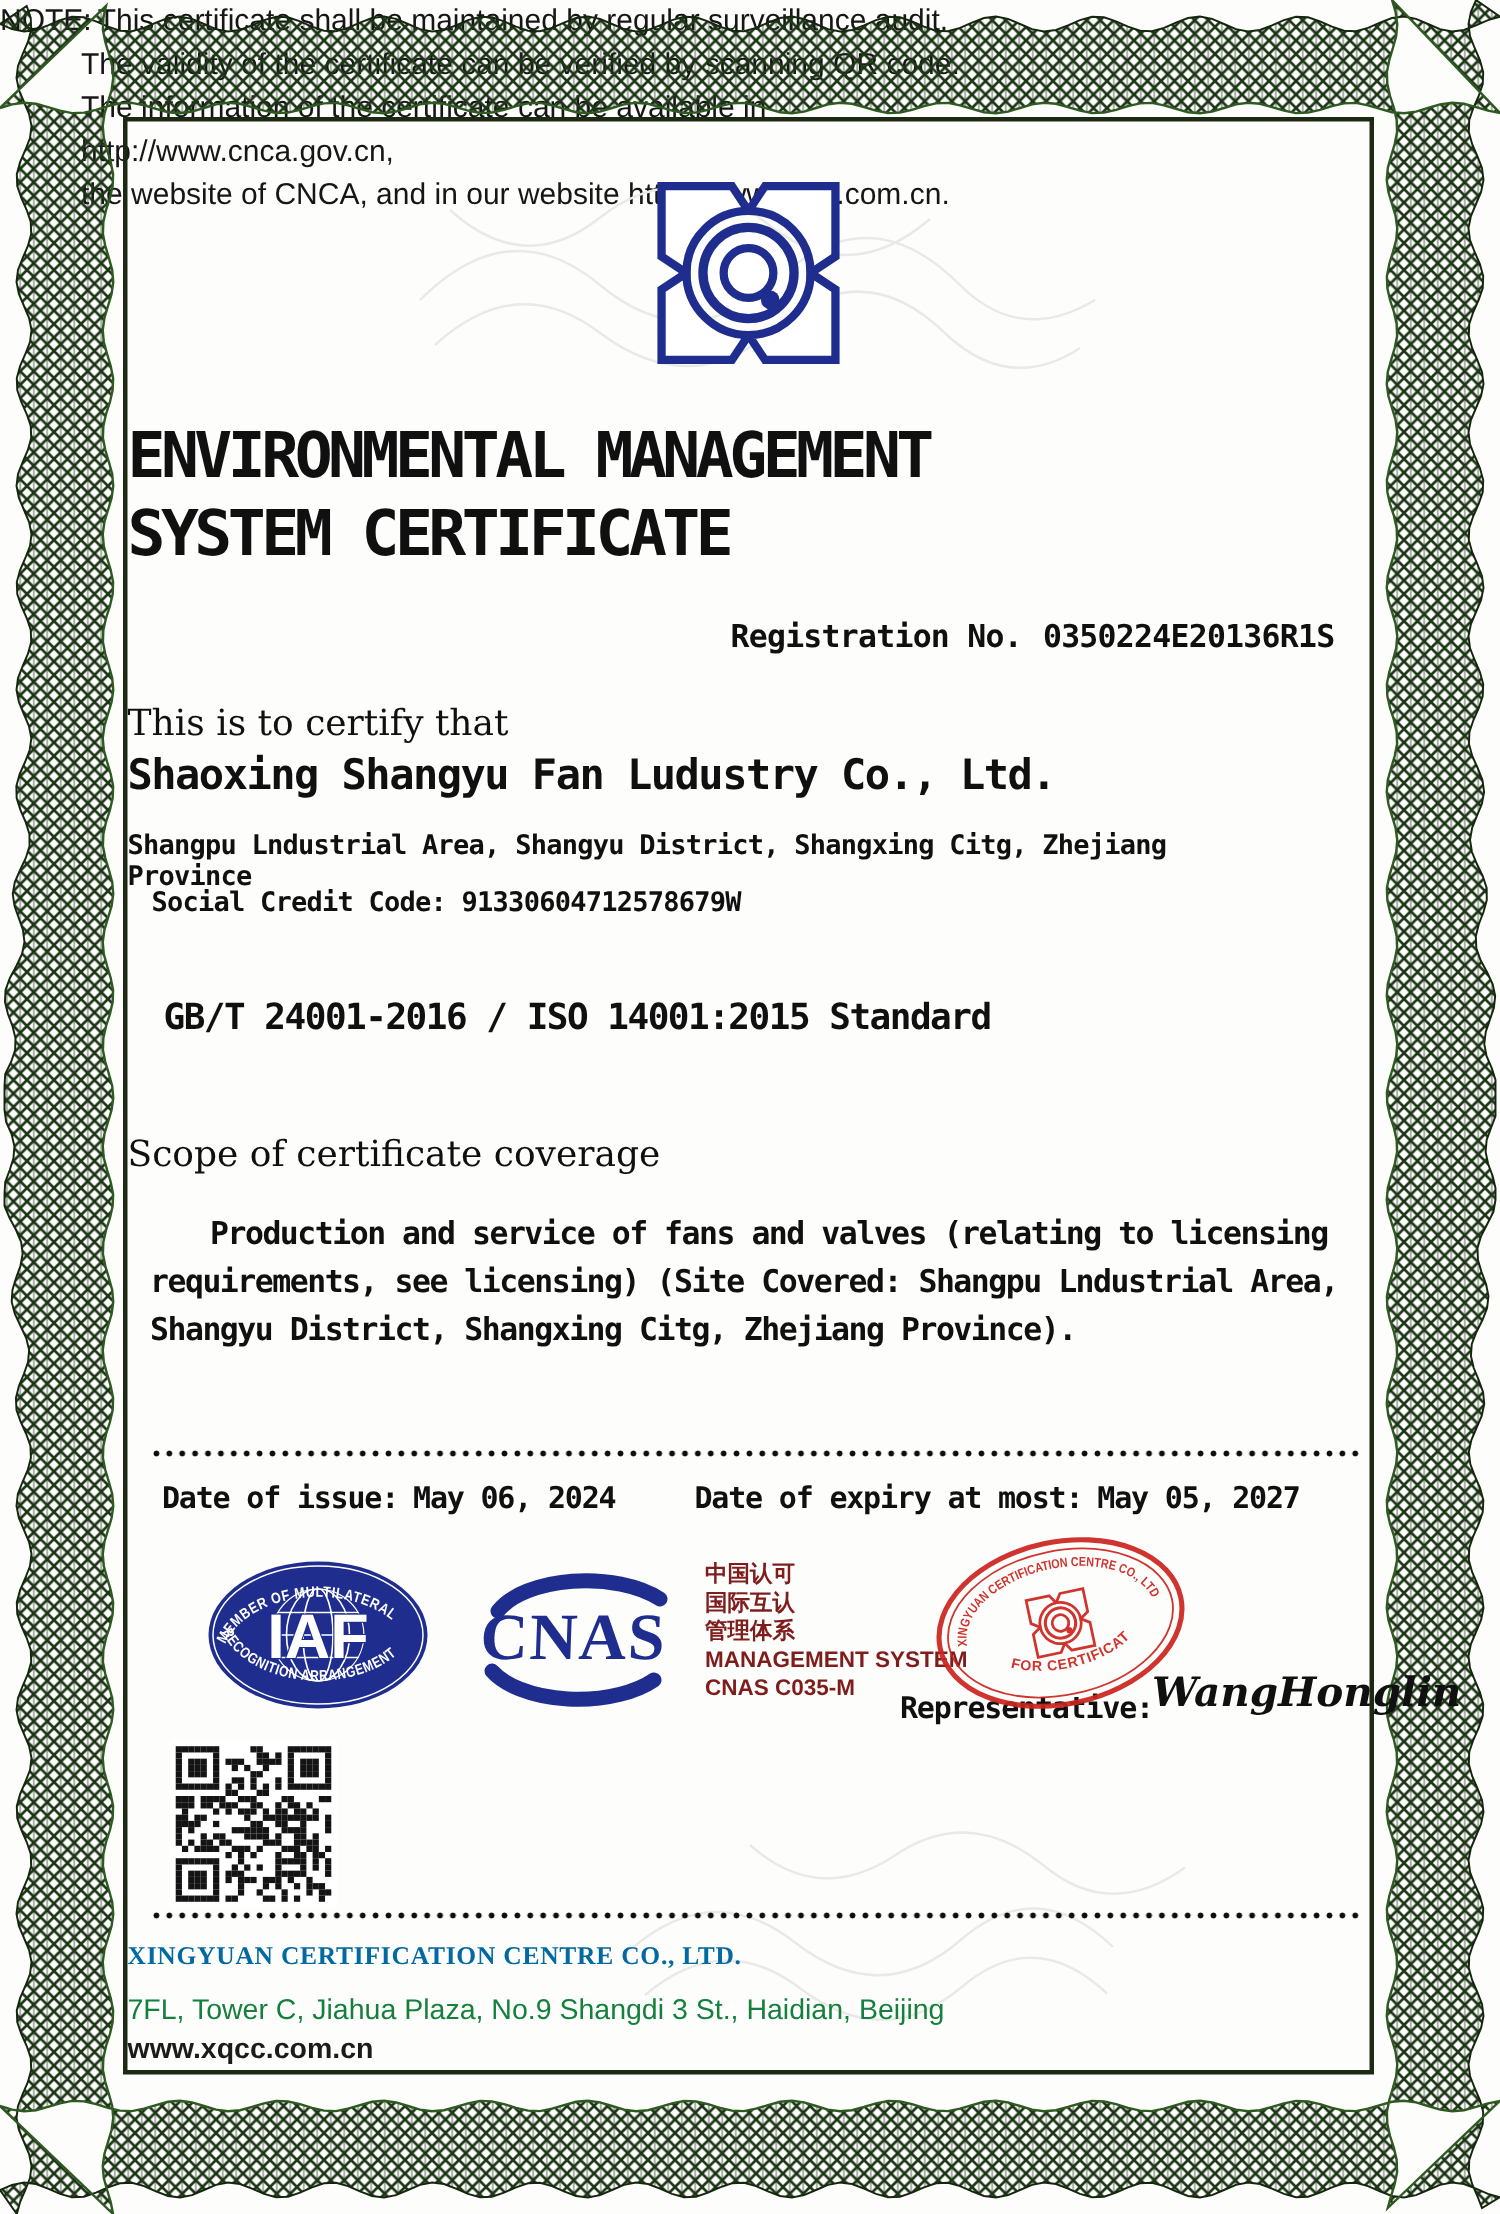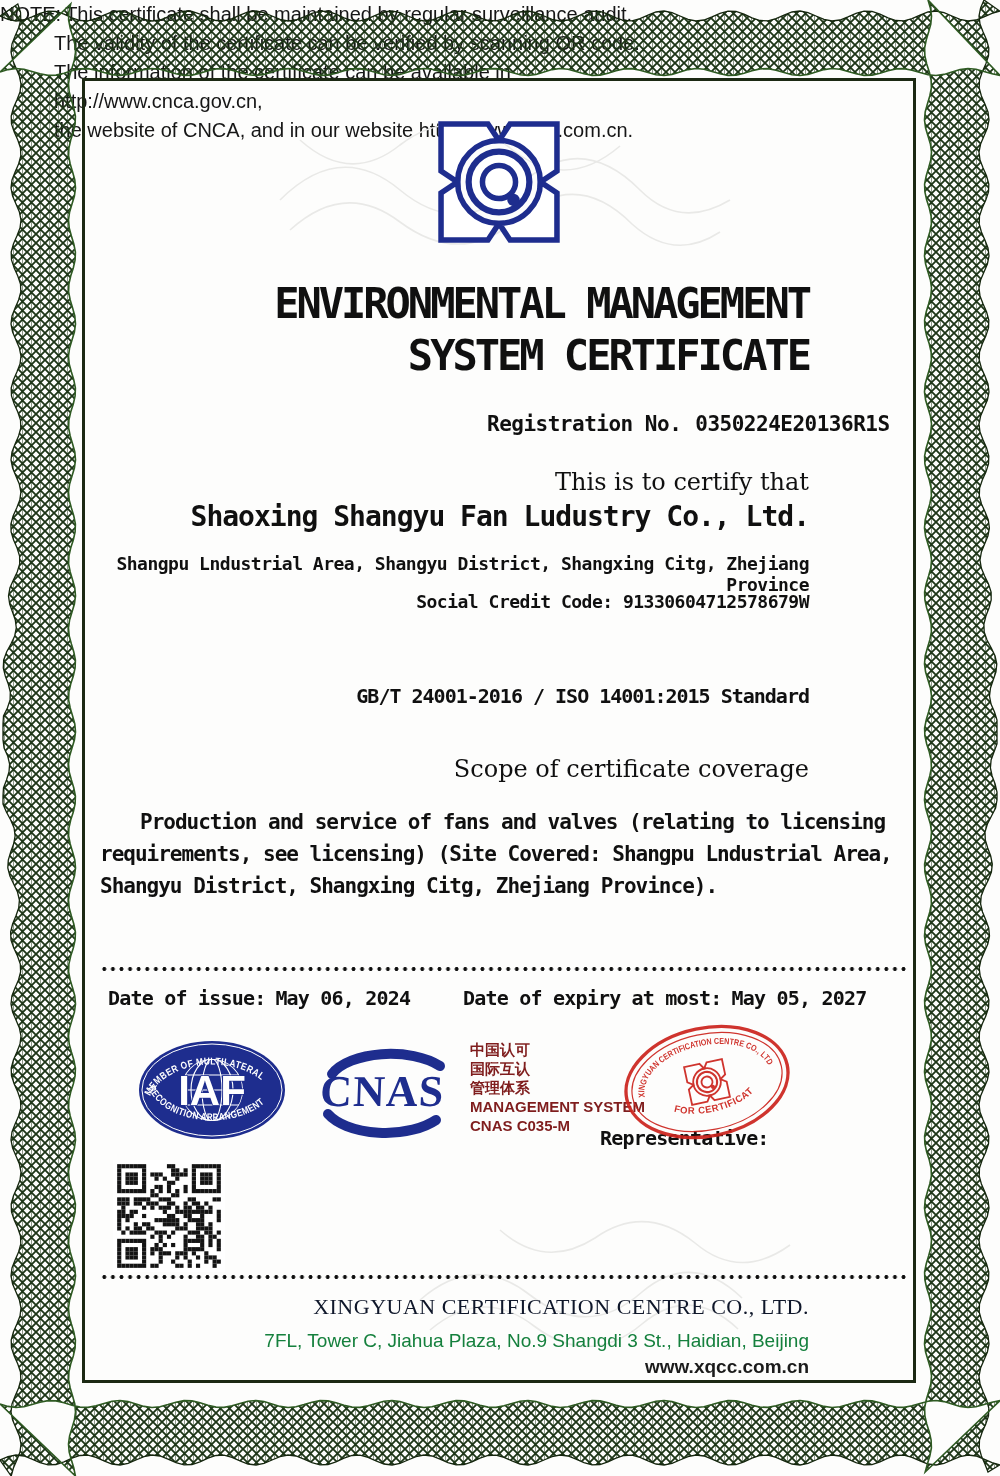--- a/index.html
+++ b/index.html
@@ -9,33 +9,33 @@
   *{margin:0;padding:0;box-sizing:border-box;}
   html,body{width:1000px;height:1476px;background:#fdfdfc;overflow:hidden;}
   #page{position:relative;width:1000px;height:1476px;background:#fdfdfc;
         font-family:"DejaVu Sans Mono", monospace;color:var(--ink);}
   svg{display:block;}
   .abs{position:absolute;}
   #border-svg{left:0;top:0;z-index:1;pointer-events:none;}
   #watermark-svg{left:0;top:0;z-index:0;pointer-events:none;}
   #inner-frame{left:82px;top:78px;width:834px;height:1305px;
                border:3px solid var(--frame);z-index:1;}
-  .centered{left:85px;width:724px;text-align:right;}
+  .centered{left:85px;width:724px;text-align:left;}
   .title{top:278px;font-size:42px;font-weight:bold;letter-spacing:-3px;
          line-height:52px;z-index:3;}
   .registration{top:412px;left:487px;font-size:21px;font-weight:bold;
                 letter-spacing:-0.5px;z-index:3;}
   .registration .reg-num{margin-left:14px;}
   .serifline{font-family:"DejaVu Serif", serif;font-size:24px;z-index:3;}
   .certify-intro{top:468px;}
   .company{top:500px;font-size:28px;font-weight:bold;letter-spacing:-1px;z-index:3;}
   .addr{top:553px;font-size:18px;font-weight:bold;letter-spacing:-0.5px;z-index:3;}
   .social{top:591px;font-size:18px;font-weight:bold;letter-spacing:-0.5px;z-index:3;padding-left:16px;}
   .conformity{top:650px;}
-  .standard{top:684px;font-size:20px;font-weight:bold;letter-spacing:-1px;z-index:3;}
+  .standard{top:664px;font-size:24px;font-weight:bold;letter-spacing:-1px;z-index:3;margin-left:24px;}
   .scopehead{top:755px;}
   .scopetext{top:806px;left:100px;width:810px;font-size:21px;font-weight:bold;
              letter-spacing:-1px;line-height:32px;text-indent:40px;text-align:left;z-index:3;}
   .dotline{left:100px;width:806px;height:6px;z-index:3;
     background-image:radial-gradient(circle,#0e0e0e 1.7px,transparent 2.2px);
     background-size:8.6px 6px;background-repeat:repeat-x;background-position:0 50%;}
   #dot1{top:966px;} #dot2{top:1274px;}
   .dateline{top:986px;font-size:20px;font-weight:bold;letter-spacing:-0.8px;z-index:3;}
   #issue{left:108px;} #expiry{left:463px;}
   .dateline .dval{margin-left:10px;}
@@ -47,22 +47,22 @@
   #rep-name{left:768px;top:1113px;font-family:"DejaVu Serif", serif;font-style:italic;
             font-weight:bold;font-size:27px;letter-spacing:0px;z-index:4;}
   #stamp{left:618px;top:1022px;z-index:5;opacity:0.92;pointer-events:none;}
   #qr{left:113px;top:1160px;z-index:3;}
   #note{left:231px;top:1167px;width:682px;z-index:3;
         font-family:"Liberation Sans", sans-serif;font-size:20px;line-height:29px;
         text-align:left;color:#161616;}
   #note .nrow{padding-left:54px;}
   #note .nrow.first{padding-left:0;}
   #note .nlabel{margin-right:4px;}
-  .issuer-name{top:1294px;font-family:"Liberation Serif", serif;font-size:22px;
-               font-weight:normal;letter-spacing:0.5px;z-index:3;color:#0f172a;}
+  .issuer-name{top:1294px;font-family:"Liberation Serif", serif;font-size:17px;
+               font-weight:bold;letter-spacing:0.5px;z-index:3;color:#0369a1;}
   .issuer-addr{top:1330px;font-family:"Liberation Sans", sans-serif;font-size:19px;
                font-weight:normal;z-index:3;color:#15803d;}
   .issuer-web{top:1356px;font-family:"Liberation Sans", sans-serif;font-size:19px;
               font-weight:bold;z-index:3;color:#1b1b1b;}
   #main-logo{left:430px;top:110px;z-index:3;}
   .iaf-curve{font-family:"Liberation Sans", sans-serif;font-weight:bold;fill:#fff;}
   .stamp-curve{font-family:"Liberation Sans", sans-serif;font-weight:bold;fill:var(--red);}
 </style>
 </head>
 <body>
@@ -184,20 +184,21 @@
 
   <div id="cnas-text" class="abs">
     <div>中国认可</div>
     <div>国际互认</div>
     <div>管理体系</div>
     <div>MANAGEMENT SYSTEM</div>
     <div>CNAS C035-M</div>
   </div>
 
   <div id="rep-label" class="abs">Representative:</div>
+  <div id="rep-name" class="abs">WangHonglin</div>
 
   <svg id="stamp" class="abs" width="178" height="122" viewBox="0 0 178 122">
     <defs>
       <path id="stampTop" d="M 25,62 A 63,38 0 0 1 153,62" fill="none"></path>
       <path id="stampBot" d="M 47,80 A 54,28 0 0 0 131,80" fill="none"></path>
     </defs>
     <g transform="rotate(-12 89 60)" style="color:var(--red)">
       <ellipse cx="89" cy="60" rx="82" ry="54" fill="none" stroke="var(--red)" stroke-width="3.4"></ellipse>
       <ellipse cx="89" cy="60" rx="76" ry="48" fill="none" stroke="var(--red)" stroke-width="1.2"></ellipse>
       <text class="stamp-curve" font-size="8.6" textLength="158" lengthAdjust="spacingAndGlyphs">

